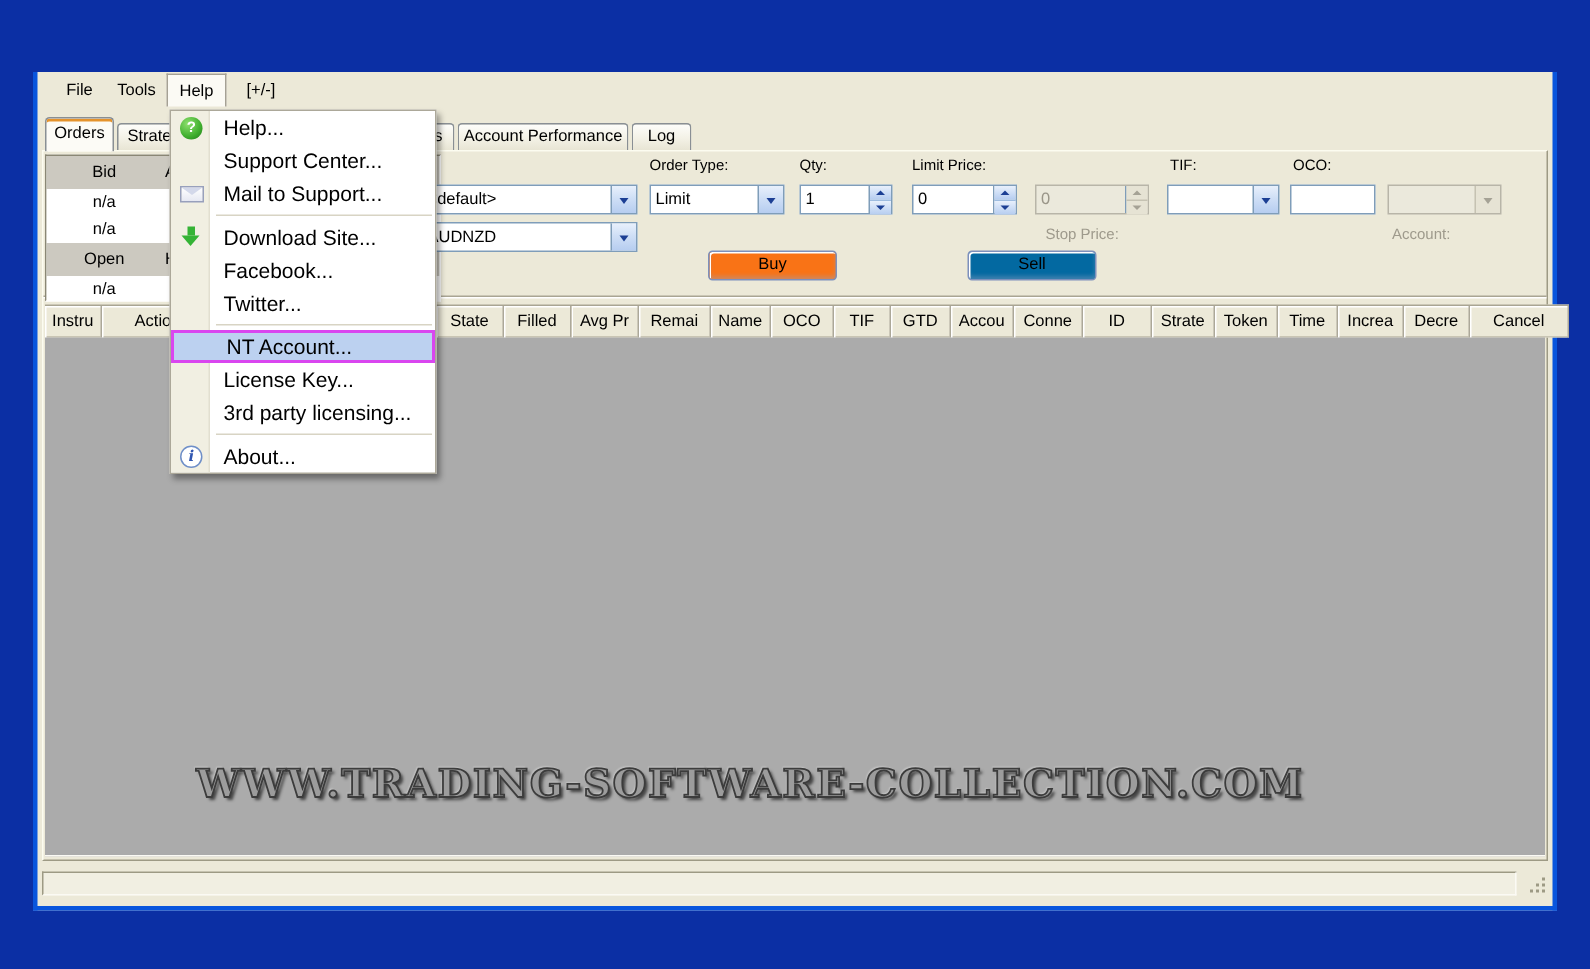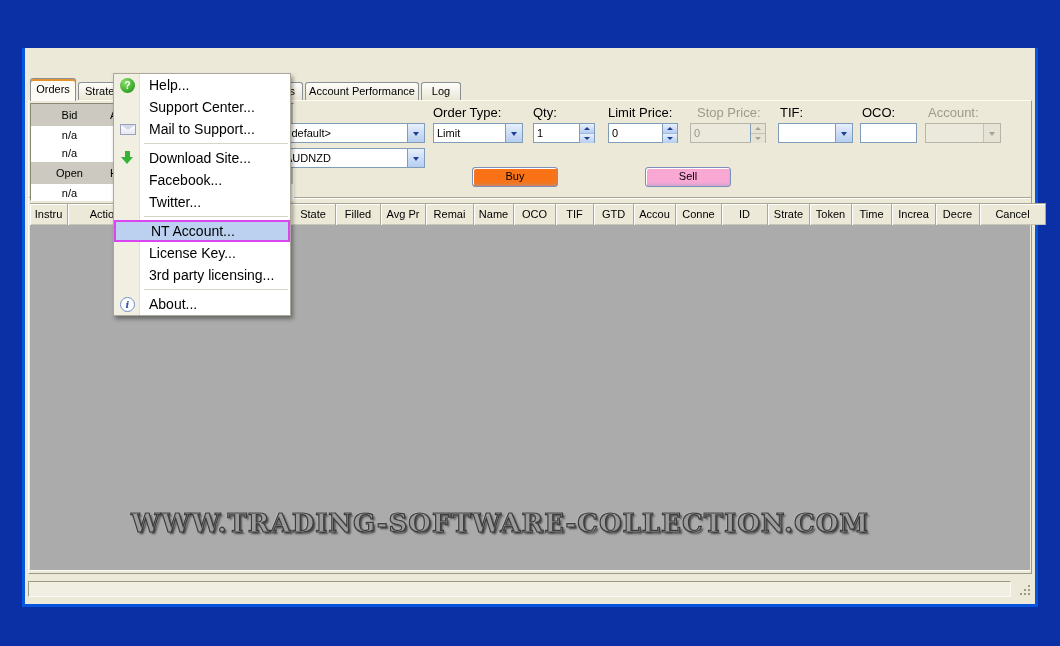--- a/index.html
+++ b/index.html
@@ -79,22 +79,22 @@
     box-shadow: inset 0 2px 0 #e5932c; z-index:5; }
   .tab.t-left { text-align:left; padding-left:6px; }
   .tab.t-right { text-align:right; padding-right:7px; }
 
   
   .tabpage { position:absolute; left:3px; top:52px; width:1004px; height:474px;
     background:#ece9d8; border:1px solid; border-color:#fcfcf0 #9d9a84 #9d9a84 #fcfcf0; }
   .hr1 { position:absolute; left:0; right:0; top:96px; height:1px; background:#a9a593; }
   .hr2 { position:absolute; left:0; right:0; top:97px; height:1px; background:#ffffff; }
 
-  .flabel { position:absolute; top:4px; font-size:13px; color:#000; white-space:nowrap; }
-  .flabel.dim { color:#9e9a8c; }
+  .flabel { position:absolute; top:4px; font-size:10px; color:#000; white-space:nowrap; }
+  .flabel.dim { color:#9e9a8c;margin-top:46px; }
 
   .combo, .spin, .txt { position:absolute; height:20px; border:1px solid #7f9db9; background:#fff; display:flex; }
   .cval { flex:1; font-size:11px; line-height:18px; padding-left:3px; overflow:hidden; white-space:nowrap; color:#000; }
   .cbtn { width:17px; flex:none; border-left:1px solid #7f9db9;
     background:linear-gradient(180deg,#e8f0fc,#cfdff6 45%,#b6cdf0);
     display:flex; align-items:center; justify-content:center; }
   .cbtn i { width:0; height:0; border:3px solid transparent; border-top:4px solid #1c3f94; margin-top:4px; }
   .sbtns { width:15px; flex:none; display:flex; flex-direction:column; border-left:1px solid #7f9db9; }
   .sb { flex:1; background:linear-gradient(180deg,#e8f0fc,#b6cdf0); display:flex; align-items:center; justify-content:center; border-bottom:1px solid #9ebce0; }
   .sb:last-child { border-bottom:none; }
@@ -104,21 +104,21 @@
   .dis .cval { color:#9a9689; }
   .dis .cbtn, .dis .sb { background:#e6e3d4 !important; border-color:#c5c2b2 !important; }
   .dis .cbtn i { border-top-color:#a5a295; }
   .dis .sb .tu { border-bottom-color:#a5a295; }
   .dis .sb .td { border-top-color:#a5a295; }
 
   .btn { position:absolute; top:66px; width:86px; height:20px; border:1px solid #7d90bc; border-radius:3px;
     font-size:11px; text-align:center; line-height:17px; color:#000;
     box-shadow: inset 1px 1px 0 #fff, inset 0 -2px 3px rgba(150,165,195,.4); }
   .btn-buy { background:#f97316; }
-  .btn-sell { background:#f9a8d4; }
+  .btn-sell { background:#0369a1; }
 
   
   .mgrid { position:absolute; left:1px; top:2px; width:264px; height:98px;
     border:1px solid; border-color:#8a8775 #fff #fff #8a8775; background:#fff; font-size:11px; overflow:hidden; }
   .mg-row { display:flex; }
   .mg-row.hdr { background:#ccc9c0; height:22px; line-height:22px; }
   .mg-row.dat { background:#fff; height:18px; line-height:18px; }
   .mg-c1 { width:77px; flex:none; text-align:center; }
   .mg-c2 { flex:1; padding-left:2px; overflow:hidden; white-space:nowrap; }
 
@@ -147,20 +147,26 @@
     box-shadow: -4px 0 0 #9d9a84, 0 -4px 0 #9d9a84, -8px 0 0 #9d9a84, -4px -4px 0 #9d9a84, 0 -8px 0 #9d9a84; }
 </style>
 </head>
 <body>
 
 <div class="window">
 
 
   <div class="win-body">
 
+    <div class="menubar">
+      <span class="mb-item" style="left:10px;width:36px">File</span>
+      <span class="mb-item" style="left:46px;width:40px">Tools</span>
+      <span class="mb-item open" style="left:86px;width:40px">Help</span>
+      <span class="mb-item" style="left:126px;width:46px">[+/-]</span>
+    </div>
 
     <div class="tab active" style="left:5px;width:46px">Orders</div>
     <div class="tab inactive t-left" style="left:53px;width:62px">Strateg</div>
     <div class="tab inactive t-right" style="left:205px;width:73px">s</div>
     <div class="tab inactive" style="left:280px;width:114px">Account Performance</div>
     <div class="tab inactive" style="left:396px;width:40px">Log</div>
 
     <div class="tabpage">
       <div class="hr1"></div>
       <div class="hr2"></div>

